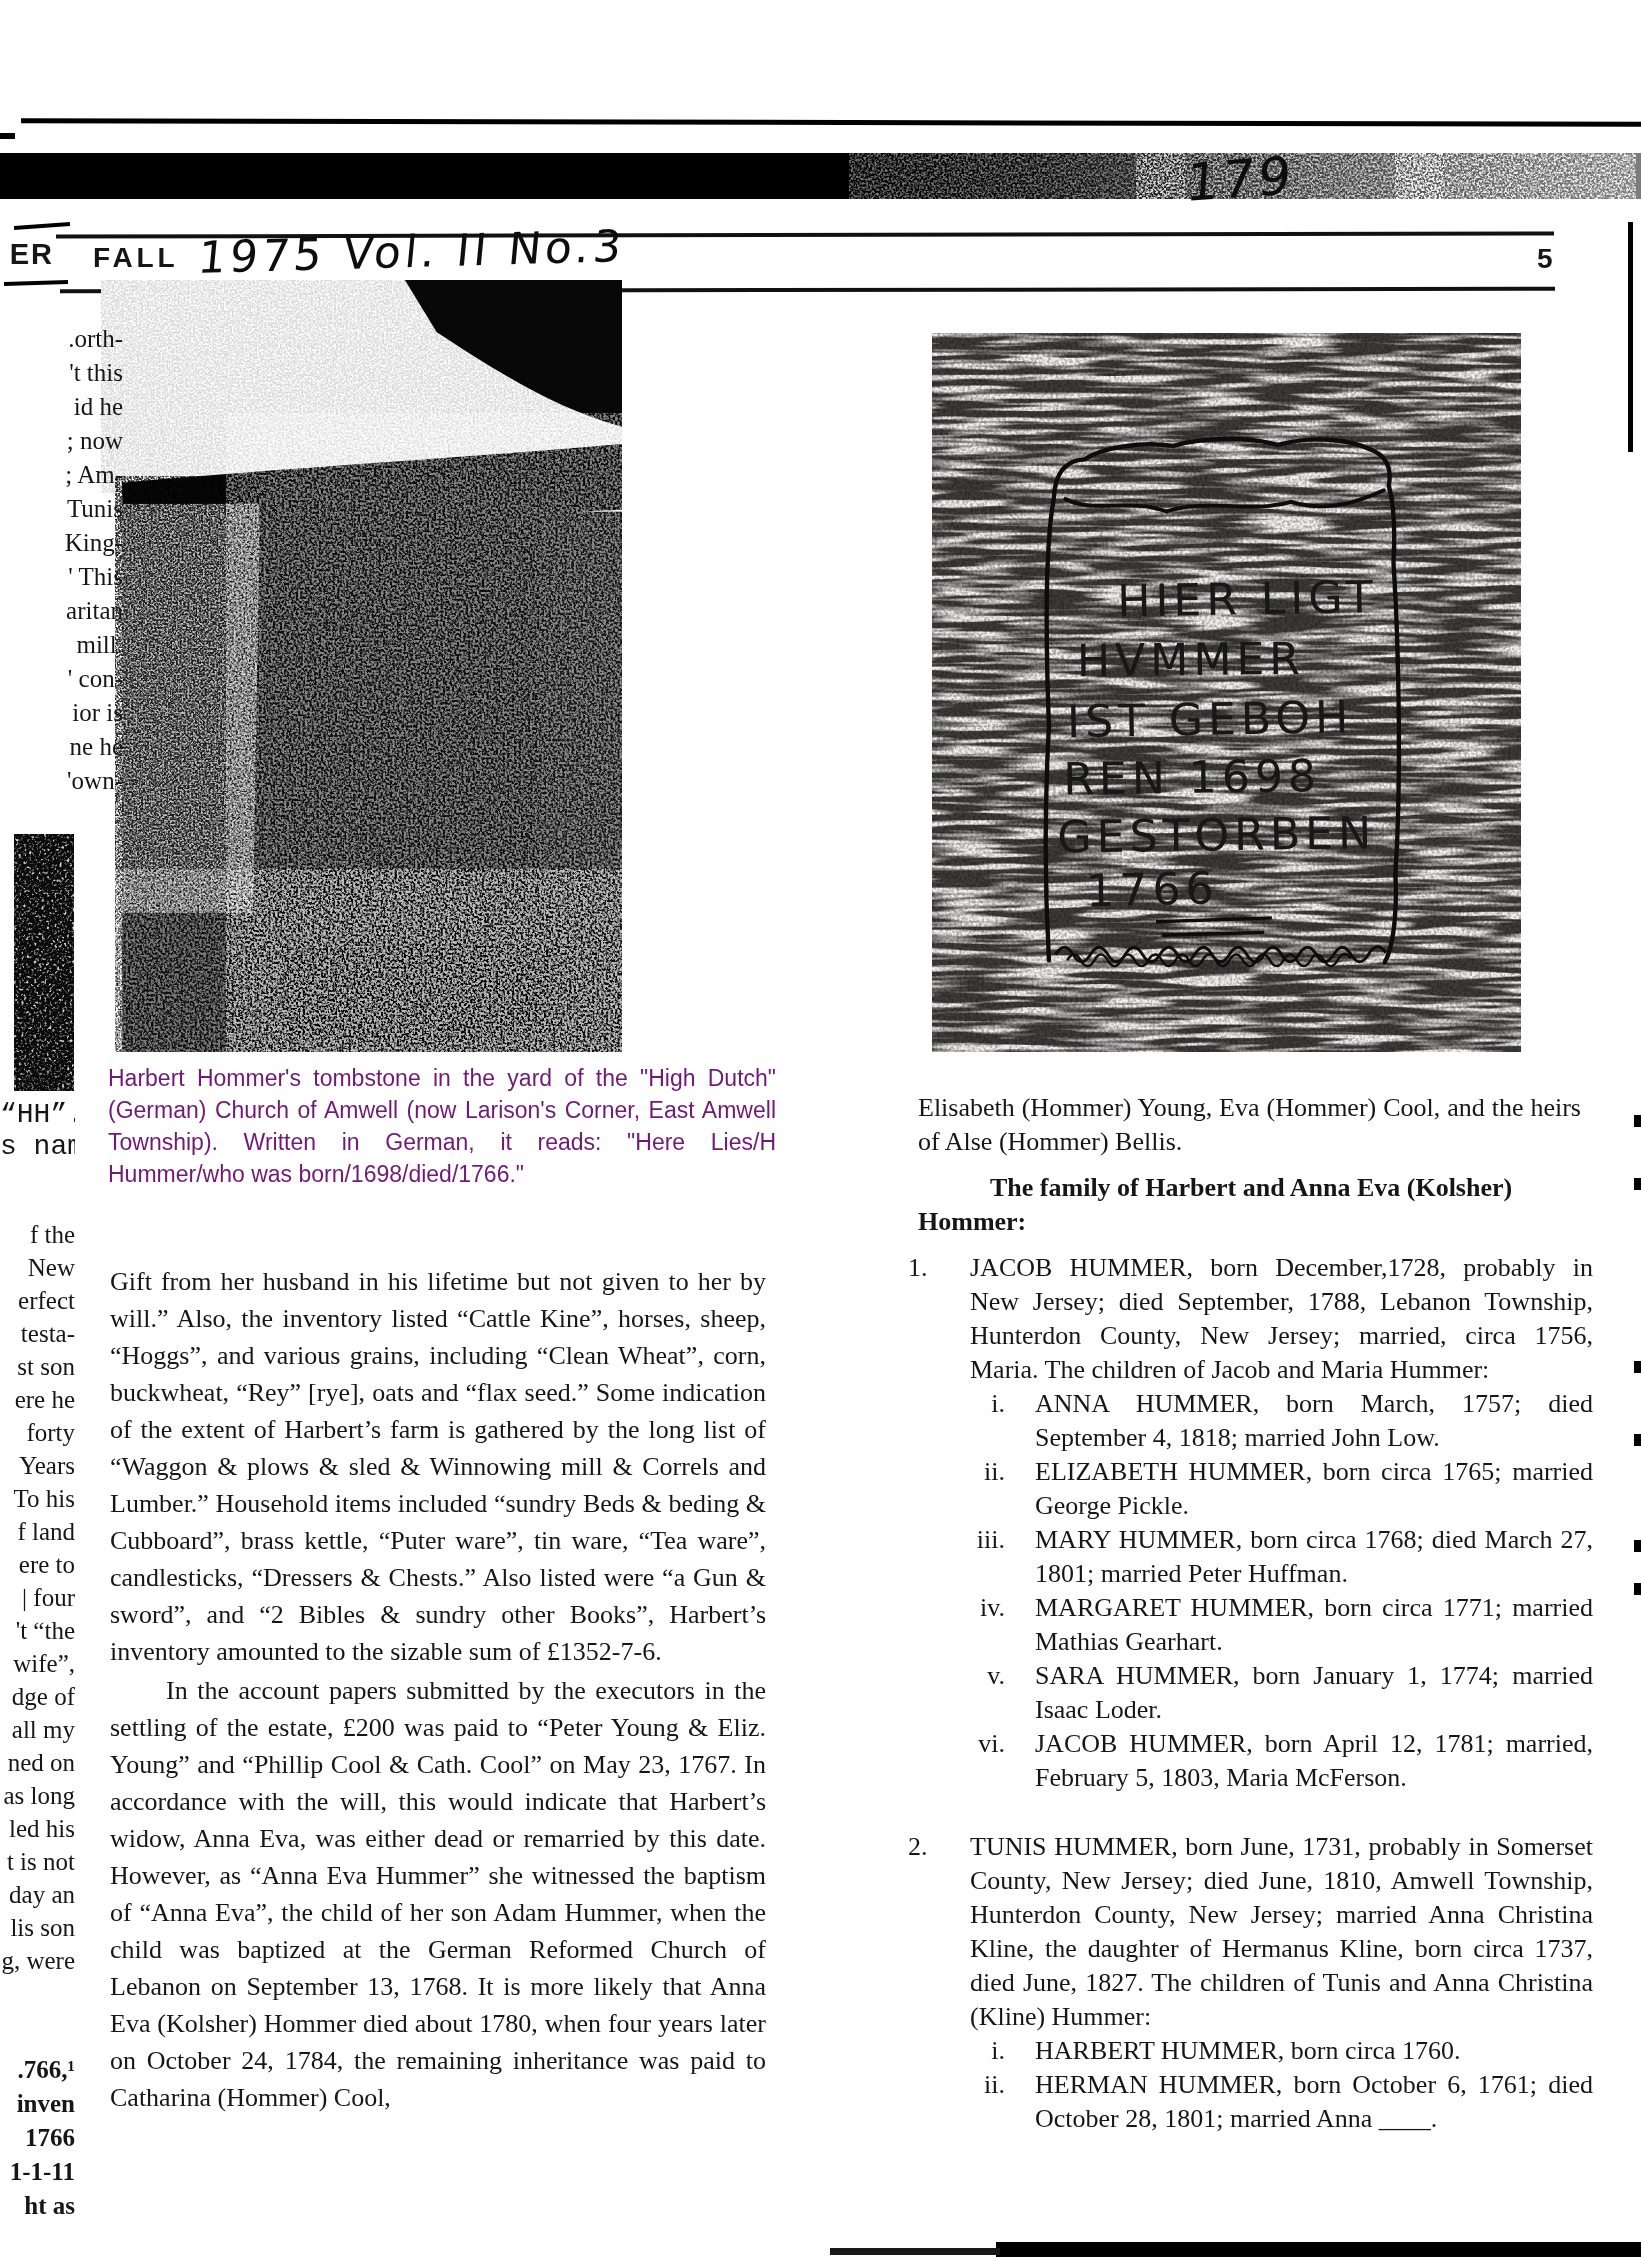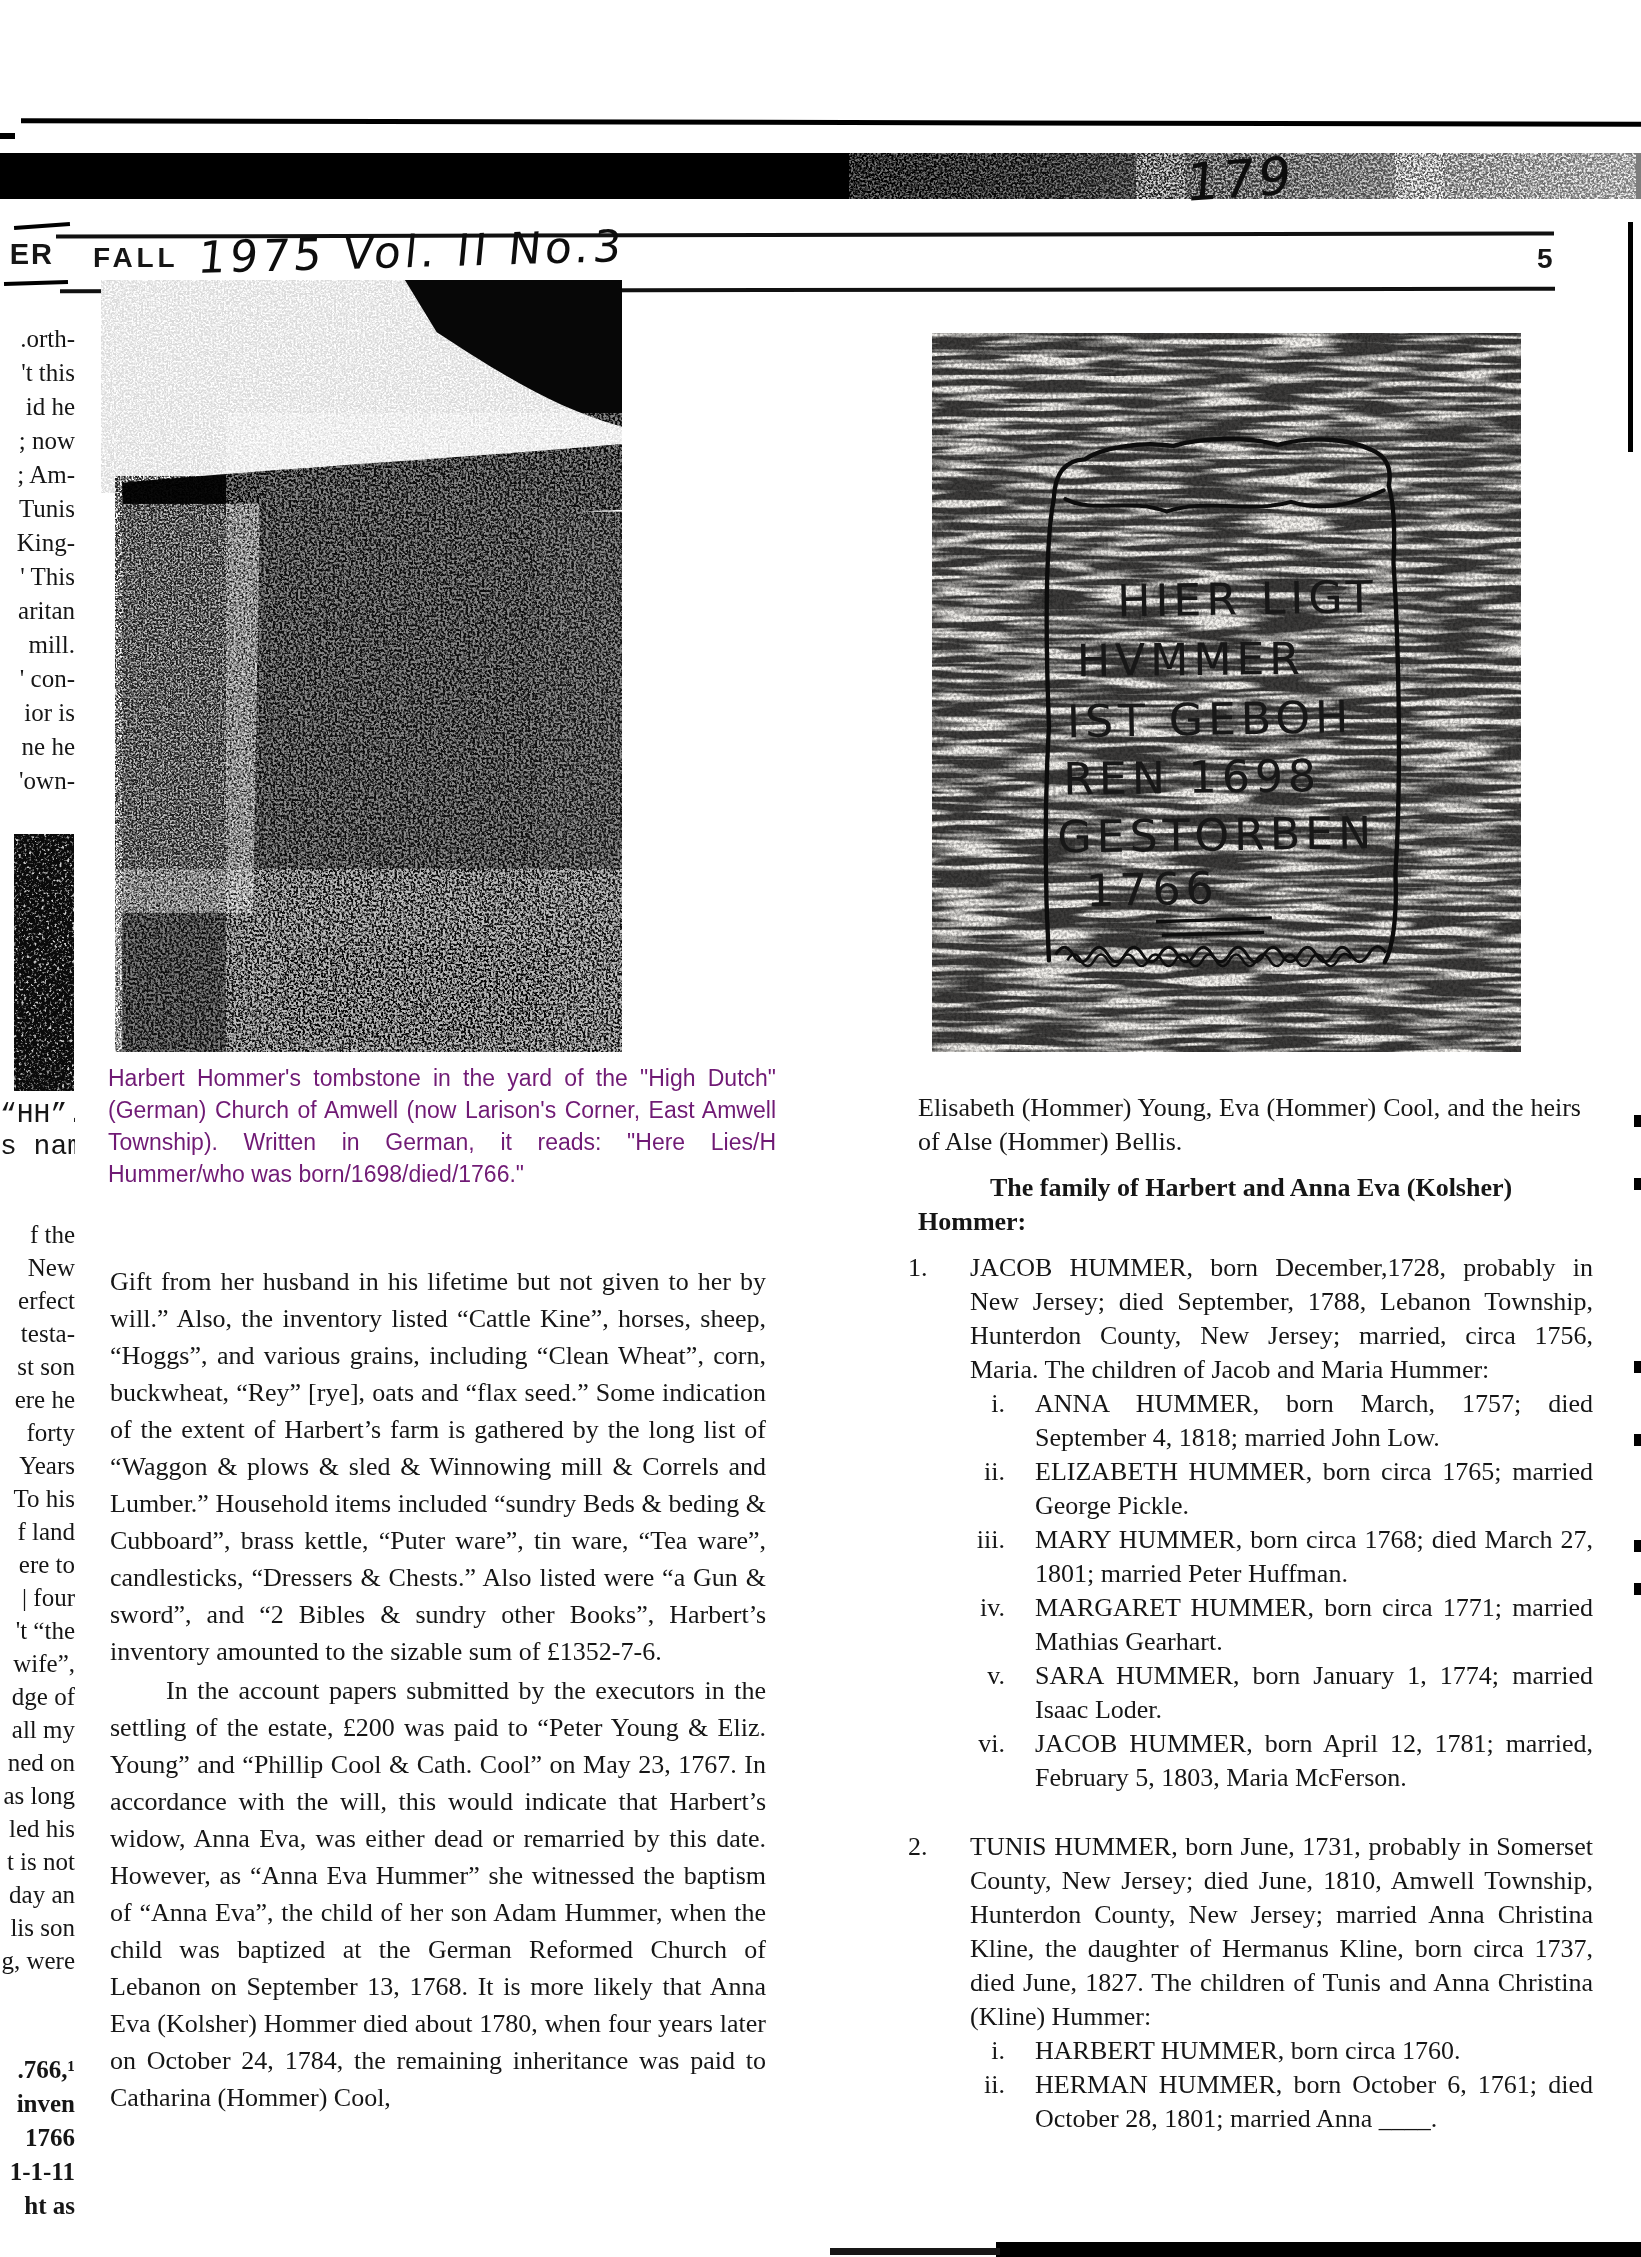--- a/index.html
+++ b/index.html
@@ -27,21 +27,21 @@
   .er-line-below { left:3.9px; top:281px; width:64px; height:3.9px; background:#000; transform:rotate(-2deg); }
   .fall-label { left:93px; top:242px; font-family:"Liberation Sans",sans-serif; font-weight:bold; font-size:28px; letter-spacing:3.9px; }
   .issue-hw { left:198px; top:230px; font-family:"DejaVu Sans",sans-serif; font-size:44px; line-height:1;
     transform:rotate(-1.6deg) skewX(-7deg); letter-spacing:3.9px; color:#0d0d0d; white-space:nowrap; }
   .page-num { left:1537px; top:243px; font-family:"Liberation Sans",sans-serif; font-weight:bold; font-size:28px; }
   .tr-edge-line { left:1628px; top:222px; width:4.8px; height:230px; background:#000; }
 
   
   .mcol { left:0; width:75px; text-align:right; white-space:nowrap; overflow:visible; }
   .mcol div { overflow:hidden; }
-  .mcol-top { top:322px; font-size:25px; line-height:34px; }
+  .mcol-top { top:322px; font-size:25px; line-height:34px;padding-left:48px; }
   .mcol-mid { top:1099px; font-family:Liberation Mono, monospace; font-size:28px; line-height:32px; }
   .mcol-body { top:1218px; font-size:25px; line-height:33px; }
   .mcol-bottom { top:2053px; font-size:25px; line-height:34px;font-weight:bold; }
   .margin-strip { left:13.5px; top:834px; width:60px; height:257px; }
 
   
   .photo { left:101px; top:280px; width:521px; height:772px; }
   .caption { left:108px; top:1062px; width:668px; font-family:"Liberation Sans",sans-serif;
     font-size:23px; line-height:32px; text-align:justify; color:#701a75; }
 

